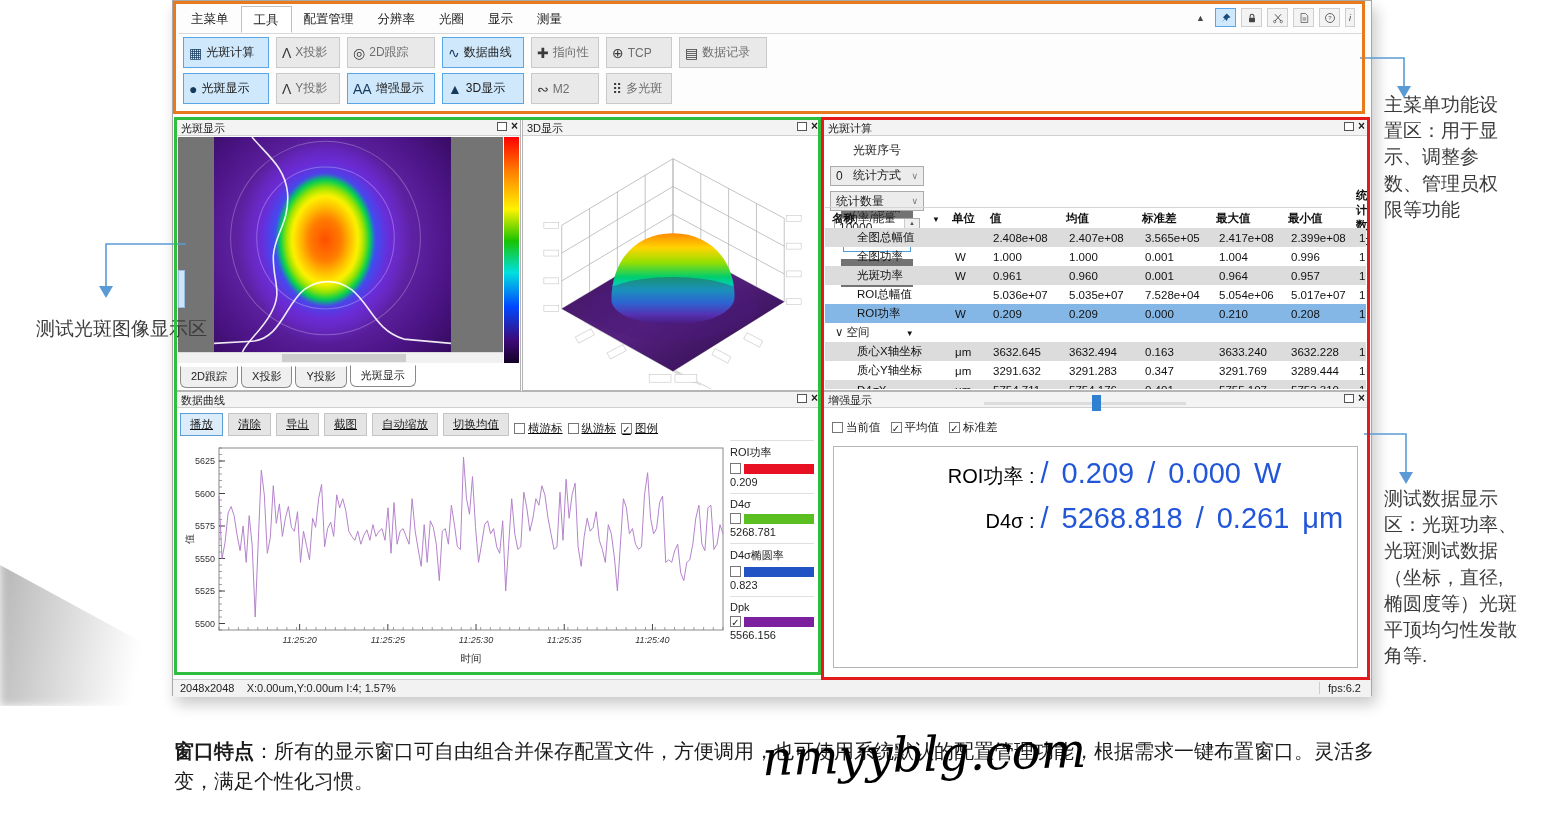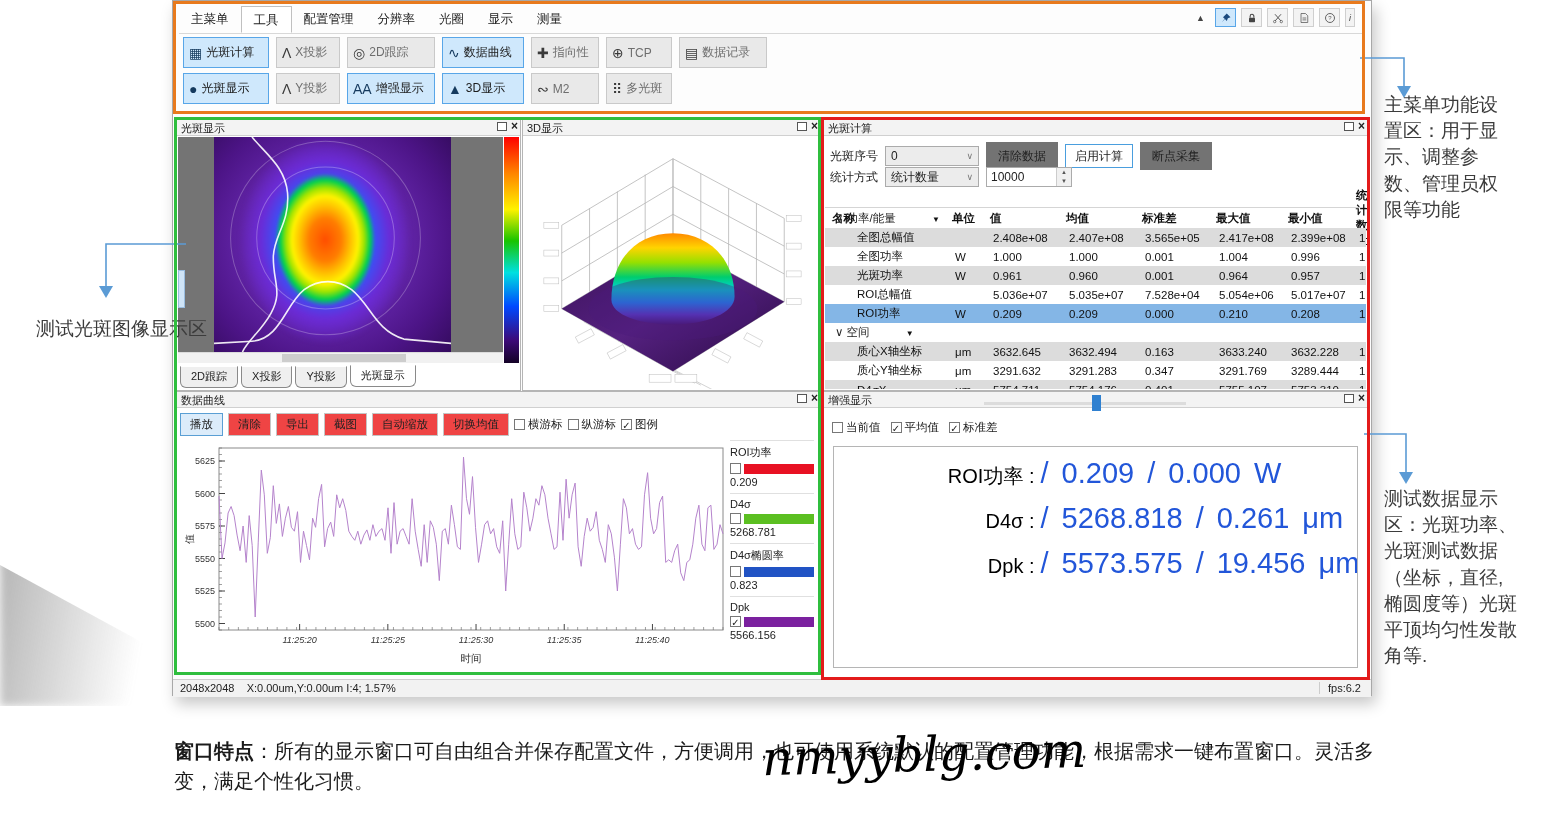--- a/index.html
+++ b/index.html
@@ -64,33 +64,33 @@
   .hscroll{position:absolute;left:1px;right:17px;bottom:27px;height:10px;background:#f1f1f1;border-top:1px solid #dcdcdc;}
   .hthumb{position:absolute;left:32%;width:38%;top:1px;bottom:1px;background:#cdcdcd;}
   .side-handle{position:absolute;left:1px;top:150px;width:5px;height:36px;background:#cfe4f7;border:1px solid #9abde0;}
   .tabs{position:absolute;left:3px;bottom:2px;height:22px;display:flex;align-items:flex-start;}
   .tab{border:1px solid #8a8a8a;border-top:1px solid #fff;border-radius:0 0 6px 6px;background:#efefef;
        margin-right:3px;padding:2px 10px 3px;font-size:11px;color:#222;}
   .tab.active{background:#fff;margin-top:-1px;}
   
   .p3d-content{position:absolute;left:1px;right:1px;top:17px;bottom:1px;background:#fff;}
   
-  .ctoolbar{position:absolute;left:3px;top:20px;right:3px;height:24px;display:flex;gap:5px;align-items:center;}
-  .cbtn{padding:3px 9px;font-size:11.5px;background:#ef4444;border:1px solid #c5c5c5;color:#222;}
+  .ctoolbar{position:absolute;left:3px;top:20px;right:3px;height:24px;display:flex;gap:5px;align-items:flex-end;text-decoration:underline;}
+  .cbtn{padding:3px 9px;font-size:11.5px;background:#e5e5e5;border:1px solid #c5c5c5;color:#222;}
   .cbtn.active{background:#dcecfa;border-color:#5a9fd4;}
   .cb-item{display:flex;align-items:center;gap:3px;font-size:11.5px;color:#222;}
   .cb{width:11px;height:11px;border:1px solid #777;background:#fff;font-size:10px;line-height:11px;
       text-align:center;color:#222;box-sizing:border-box;}
   .chart-wrap{position:absolute;left:4px;top:48px;width:552px;height:228px;}
   .legend{position:absolute;right:6px;top:48px;width:84px;bottom:8px;font-size:11px;color:#222;}
   .leg-item{border-top:1px solid #e0e0e0;padding:4px 0 5px;}
   .leg-bar-row{display:flex;align-items:center;gap:3px;margin:3px 0 2px;}
   .leg-bar{height:10px;flex:1;}
   
-  .calc-row{position:absolute;left:6px;display:flex;gap:7px;align-items:center;font-size:12px;color:#222;}
+  .calc-row{position:absolute;left:6px;display:flex;gap:7px;align-items:center;font-size:12px;color:#222;flex-direction:column;}
   .sel{width:94px;height:20px;background:#ececec;border:1px solid #ababab;display:flex;align-items:center;
        justify-content:space-between;padding:0 5px;box-sizing:border-box;font-size:12px;}
   .sel .car{color:#777;font-size:9px;}
   .kbtn{height:22px;padding:0 9px;background:#737373;border:3px solid #737373;font-size:12px;display:flex;align-items:center;}
   .kbtn.primary{background:#fff;border:1px solid #4a9ede;}
   .spin{width:86px;height:20px;background:#fff;border:1px solid #ababab;display:flex;box-sizing:border-box;font-size:12px;}
   .spin .v{flex:1;padding:2px 4px;}
   .spin .arr{width:14px;display:flex;flex-direction:column;border-left:1px solid #ccc;}
   .spin .arr span{flex:1;font-size:6px;line-height:9px;text-align:center;color:#555;background:#f0f0f0;}
   .tgrid{display:grid;grid-template-columns:120px 38px 76px 76px 74px 72px 68px 1fr;align-items:center;}
@@ -669,24 +669,20 @@
       <div class="enh-box">
         <div class="enh-rows" id="enh-rows">
             <div class="erow">
               <span class="elabel">ROI功率 :</span>
               <span class="evalue">/ 0.209 / 0.000 W</span>
             </div>
             <div class="erow">
               <span class="elabel">D4σ :</span>
               <span class="evalue">/ 5268.818 / 0.261 μm</span>
             </div>
-            <div class="erow">
-              <span class="elabel">Dpk :</span>
-              <span class="evalue">/ 5573.575 / 19.456 μm</span>
-            </div>
           </div>
       </div>
     </div>
 
     <div class="green-frame"></div>
     <div class="red-frame"></div>
 
     <div class="statusbar">
       <span class="status-left">2048x2048    X:0.00um,Y:0.00um I:4; 1.57%</span>
       <span class="status-right">fps:6.2</span>

